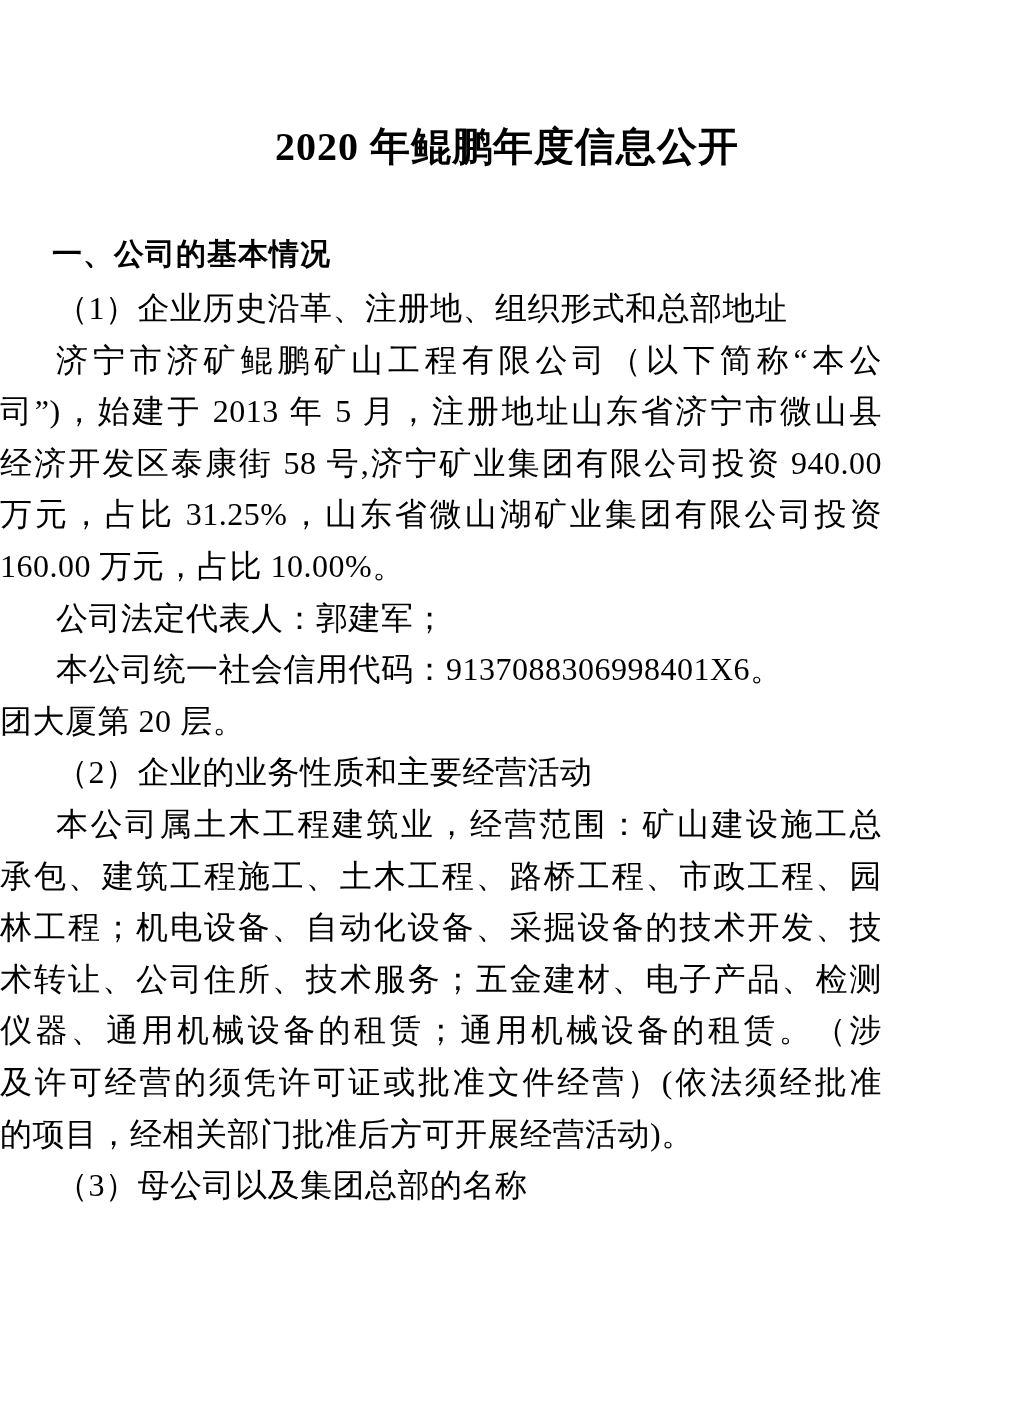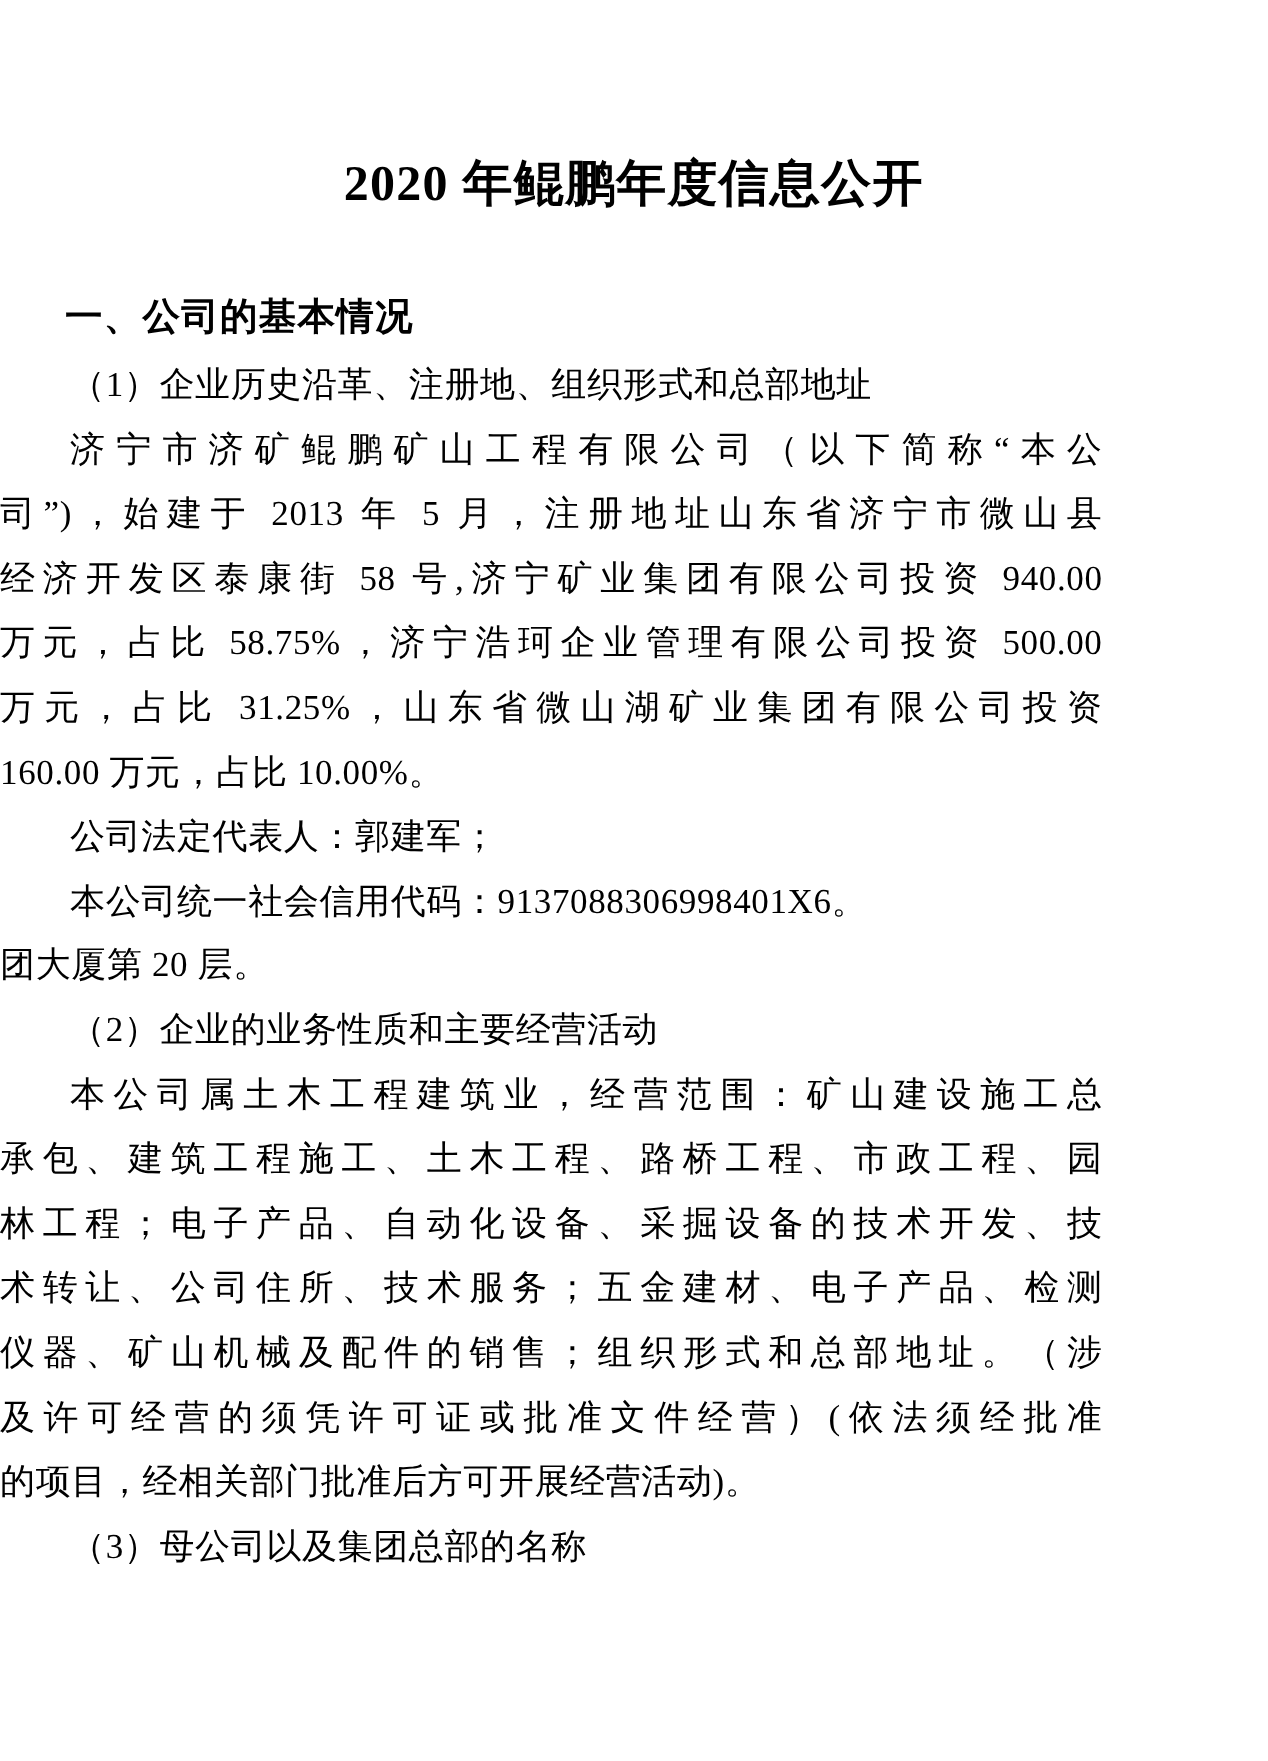--- a/index.html
+++ b/index.html
@@ -34,21 +34,21 @@
     font-size: 30px;
     font-weight: bold;
     line-height: 40px;
     letter-spacing: 1px;
     font-family: "Liberation Sans", "DejaVu Sans", sans-serif;
   }
   .doc-body {
     margin-top: 9px;
   }
   .line {
-    font-size: 28px;
+    font-size: 32px;
     height: 51.6px;
     line-height: 51.6px;
     white-space: pre-wrap;
     letter-spacing: 0.5px;
     font-family: "Liberation Serif", "DejaVu Serif", serif;
   }
   .line.indent {
     text-indent: 56px;
   }
   .line.justify {
@@ -62,30 +62,29 @@
 
 <div class="page">
   <div class="doc-title">2020 年鲲鹏年度信息公开</div>
   <div class="content">
     <div class="section-heading">一、公司的基本情况</div>
     <div class="doc-body">
         <div class="line indent">（1）企业历史沿革、注册地、组织形式和总部地址</div>
         <div class="line indent justify">济宁市济矿鲲鹏矿山工程有限公司（以下简称“本公</div>
         <div class="line justify">司”)，始建于 2013 年 5 月，注册地址山东省济宁市微山县</div>
         <div class="line justify">经济开发区泰康街 58 号,济宁矿业集团有限公司投资 940.00</div>
-        <div class="line justify">万元，占比 58.75%，济宁浩珂企业管理有限公司投资 500.00</div>
         <div class="line justify">万元，占比 31.25%，山东省微山湖矿业集团有限公司投资</div>
         <div class="line">160.00 万元，占比 10.00%。</div>
         <div class="line indent">公司法定代表人：郭建军；</div>
         <div class="line indent">本公司统一社会信用代码：9137088306998401X6。</div>
         <div class="line">团大厦第 20 层。</div>
         <div class="line indent">（2）企业的业务性质和主要经营活动</div>
         <div class="line indent justify">本公司属土木工程建筑业，经营范围：矿山建设施工总</div>
         <div class="line justify">承包、建筑工程施工、土木工程、路桥工程、市政工程、园</div>
-        <div class="line justify">林工程；电子产品、自动化设备、采掘设备的技术开发、技</div>
+        <div class="line justify">林工程；机电设备、自动化设备、采掘设备的技术开发、技</div>
         <div class="line justify">术转让、公司住所、技术服务；五金建材、电子产品、检测</div>
-        <div class="line justify">仪器、矿山机械及配件的销售；组织形式和总部地址。（涉</div>
+        <div class="line justify">仪器、通用机械设备的租赁；通用机械设备的租赁。（涉</div>
         <div class="line justify">及许可经营的须凭许可证或批准文件经营）(依法须经批准</div>
         <div class="line">的项目，经相关部门批准后方可开展经营活动)。</div>
         <div class="line indent">（3）母公司以及集团总部的名称</div>
       </div>
   </div>
 </div>
 
 </body></html>

